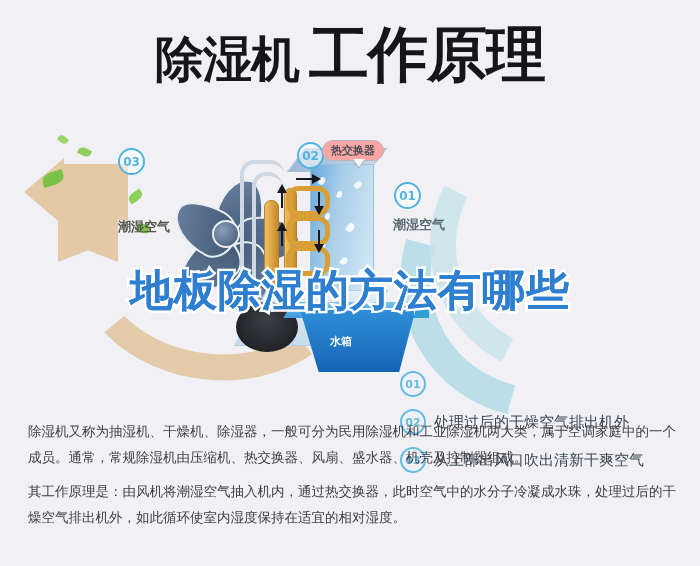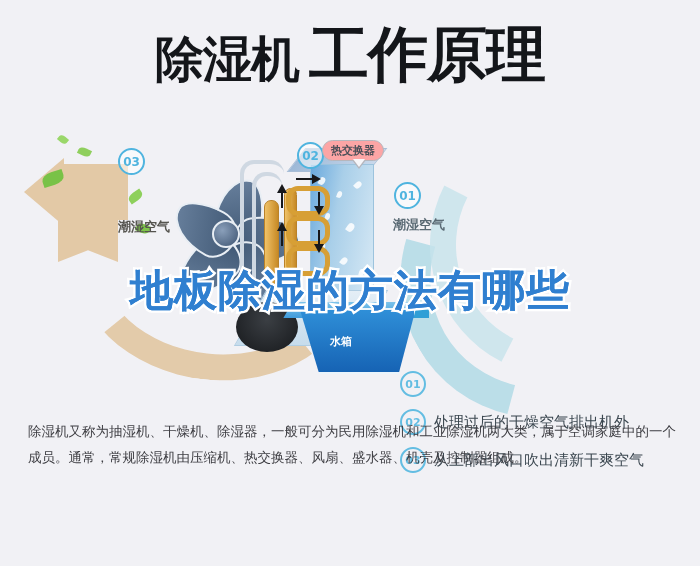--- a/index.html
+++ b/index.html
@@ -328,14 +328,15 @@
         <span class="num">03</span>
         <span class="txt">从上部出风口吹出清新干爽空气</span>
       </div>
     </div>
   </div>
 
   <div class="watermark">地板除湿的方法有哪些</div>
   <div class="watermark-top">地板除湿的方法有哪些</div>
 
   <div class="bodytext para1">除湿机又称为抽湿机、干燥机、除湿器，一般可分为民用除湿机和工业除湿机两大类，属于空调家庭中的一个成员。通常，常规除湿机由压缩机、热交换器、风扇、盛水器、机壳及控制器组成。</div>
+  <div class="bodytext para2">其工作原理是：由风机将潮湿空气抽入机内，通过热交换器，此时空气中的水分子冷凝成水珠，处理过后的干燥空气排出机外，如此循环使室内湿度保持在适宜的相对湿度。</div>
 
 </div>
 
 </body></html>

